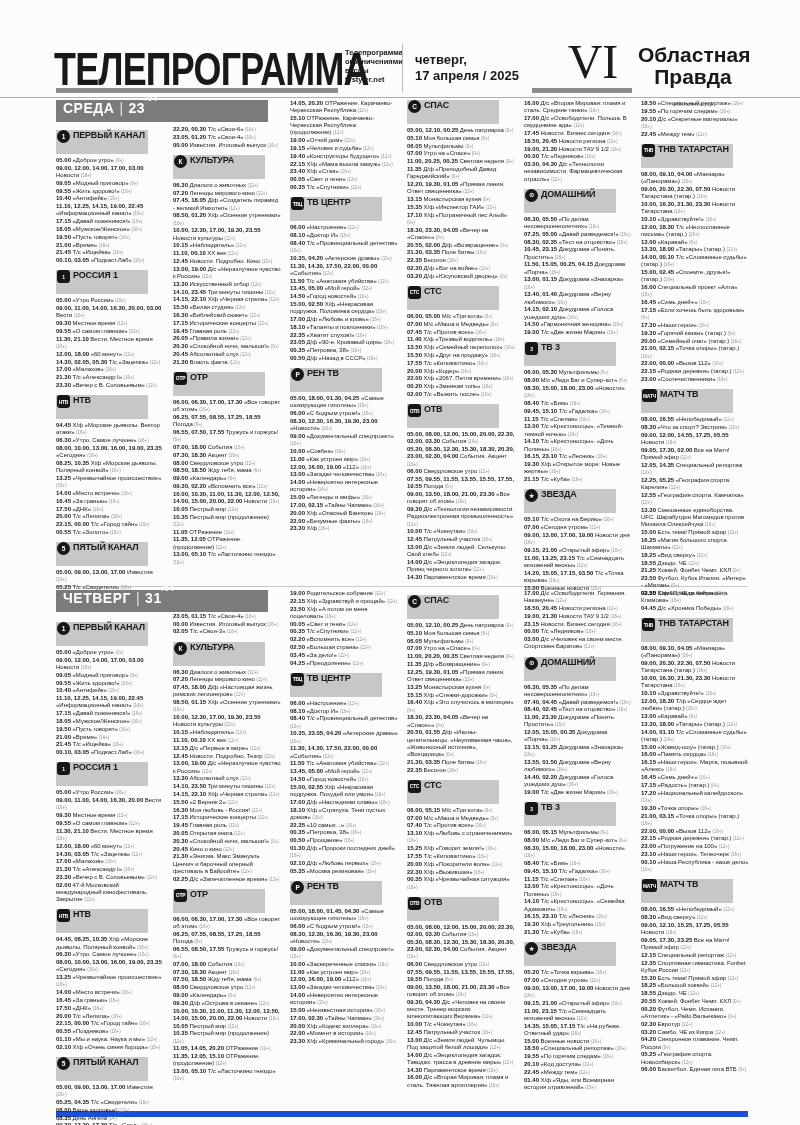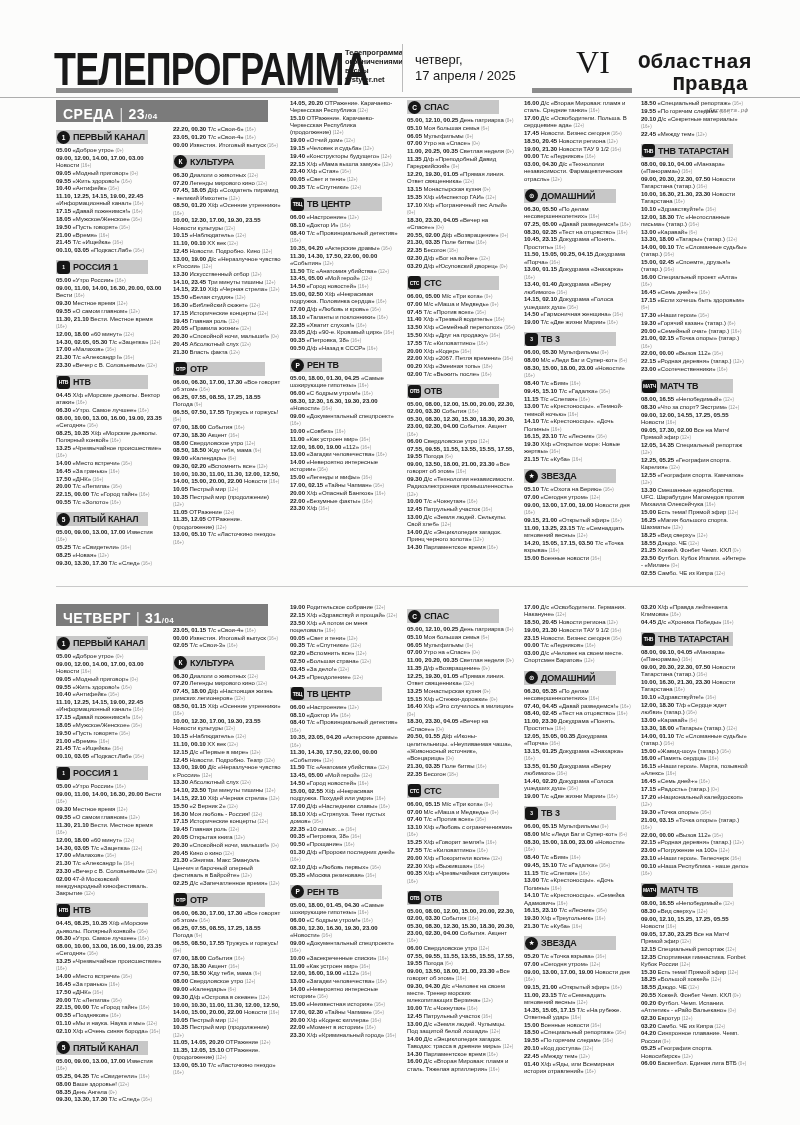--- a/index.html
+++ b/index.html
@@ -10,52 +10,52 @@
   }
   .page{position:absolute;inset:0;}
   
   .masthead{
     position:absolute;left:54px;top:42px;font-size:46px;font-weight:bold;
     letter-spacing:-1px;transform:scaleX(.78);transform-origin:left top;white-space:nowrap;
   }
   .masthead-bar{position:absolute;left:56px;top:88px;width:282px;height:5px;background:#8c8c8c;}
   .credit{position:absolute;left:345px;top:48px;font-size:7.5px;font-weight:bold;line-height:9px;}
   .vline{position:absolute;left:402px;top:44px;width:1px;height:48px;background:#bbb;}
-  .issue-date{position:absolute;left:415px;top:52px;font-size:13px;font-weight:normal;line-height:16px;}
+  .issue-date{position:absolute;left:415px;top:52px;font-size:13px;font-weight:bold;line-height:16px;}
   .page-no{
     position:absolute;left:548px;top:36px;width:90px;text-align:center;
-    font-family:"Liberation Serif","DejaVu Serif",serif;font-size:32px;line-height:52px;
+    font-family:"Liberation Serif","DejaVu Serif",serif;font-size:48px;line-height:52px;
   }
   .pageno-bar{position:absolute;left:532px;top:88px;width:100px;height:5px;background:#8c8c8c;}
   .brand{
-    position:absolute;right:52px;top:44px;width:110px;text-align:right;
-    font-family:Liberation Mono, monospace;font-size:21px;font-weight:bold;line-height:22px;margin-top:8px;
+    position:absolute;right:52px;top:44px;width:110px;text-align:center;
+    font-family:Liberation Sans, sans-serif;font-size:21px;font-weight:bold;line-height:22px;
   }
   .brand .site{font-size:6px;font-weight:normal;font-style:italic;color:#777;letter-spacing:0;}
   .head-rule{position:absolute;left:0;top:97px;width:800px;height:1px;background:#adadad;}
   
   .day-section{position:absolute;left:56px;width:692px;}
   .day-section.s0{top:100px;height:486px;border-bottom:1px solid #c9c9c9;}
-  .day-section.s1{top:604px;height:521px;border-bottom:1px solid #1d4ed8;}
+  .day-section.s1{top:590px;height:521px;border-bottom:6px solid #1d4ed8;}
   .day-bar{
     position:absolute;left:0;top:0;width:212px;height:22px;background:#7b7b7b;color:#fff;
-    display:flex;align-items:flex-end;padding-left:7px;box-sizing:border-box;
+    display:flex;align-items:flex-start;padding-left:7px;box-sizing:border-box;
     font-size:14px;font-weight:bold;letter-spacing:.5px;
   }
   .day-bar .sep{font-weight:normal;margin:0 5px;color:#e4e4e4;}
   .day-bar .d{font-weight:bold;}
   .day-bar .m{font-weight:bold;font-size:8px;vertical-align:super;line-height:10px;margin-top:-6px;}
   .cols{display:flex;gap:9px;}
   .col{width:108px;flex:0 0 108px;}
   .s0 .col.c0{margin-top:30px;} .s0 .col.c1{margin-top:26px;}
   .s1 .col.c0{margin-top:32px;} .s1 .col.c1{margin-top:15px;}
   .s1 .col.c3{margin-top:5px;}
   
   .ch-header{
-    background:#c7c7c7;height:14px;margin:6px 16px 3px 0;display:flex;align-items:center;
+    background:#c7c7c7;height:24px;margin:6px 16px 3px 0;display:flex;
     font-size:9px;font-weight:bold;letter-spacing:-.2px;white-space:nowrap;
   }
   .badge{
     flex:0 0 auto;min-width:13px;height:13px;border-radius:50%;background:#161616;color:#fff;
     display:flex;align-items:center;justify-content:center;font-size:6.5px;font-weight:bold;
     margin:0 3px 0 1px;box-sizing:border-box;padding:0 1px;
   }
   .badge.rect{border-radius:3px;font-size:5px;letter-spacing:-.3px;}
   .col > .ch-block:first-child .ch-header{margin-top:0;}
   

